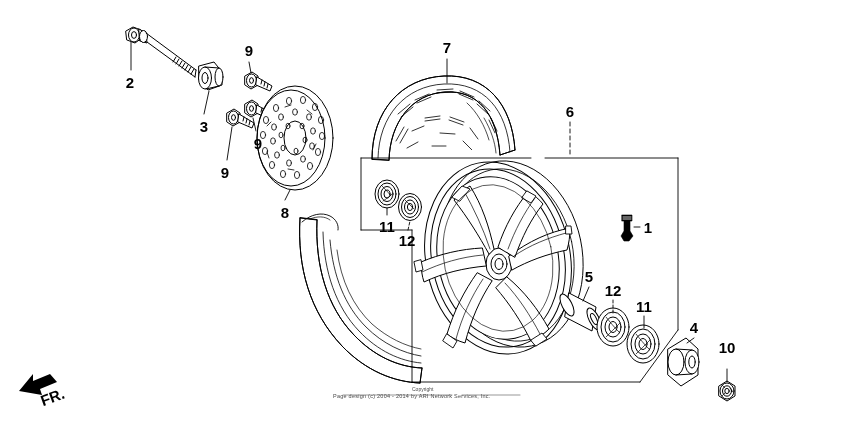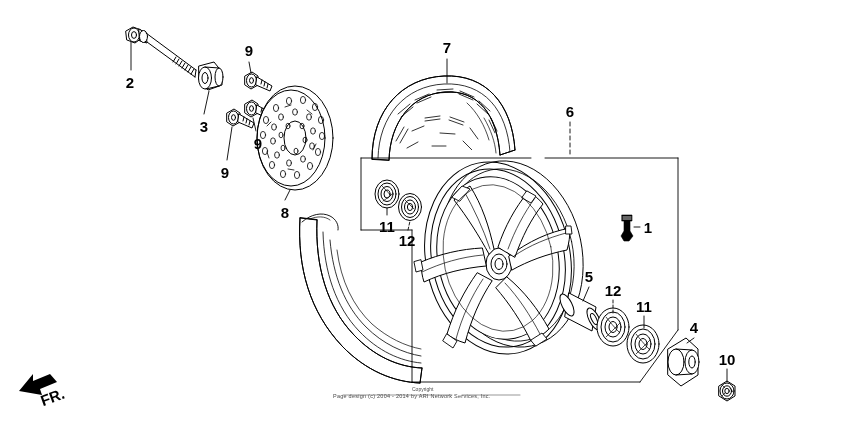--- a/index.html
+++ b/index.html
@@ -396,21 +396,21 @@
   <div class="callout" style="left:130px; top:82px;">2</div>
   <div class="callout" style="left:204px; top:126px;">3</div>
   <div class="callout" style="left:694px; top:327px;">4</div>
   <div class="callout" style="left:589px; top:276px;">5</div>
   <div class="callout" style="left:570px; top:111px;">6</div>
   <div class="callout" style="left:447px; top:47px;">7</div>
   <div class="callout" style="left:285px; top:212px;">8</div>
   <div class="callout" style="left:249px; top:50px;">9</div>
   <div class="callout" style="left:258px; top:143px;">9</div>
   <div class="callout" style="left:225px; top:172px;">9</div>
-  <div class="callout" style="left:727px; top:359px;text-align:right;">10</div>
+  <div class="callout" style="left:727px; top:347px;text-align:right;">10</div>
   <div class="callout" style="left:387px; top:226px;">11</div>
   <div class="callout" style="left:407px; top:240px;">12</div>
   <div class="callout" style="left:613px; top:290px;">12</div>
   <div class="callout" style="left:644px; top:306px;">11</div>
 
   <div class="fr-label" style="left:44px; top:392px;">FR.</div>
 
   <div class="copyright-word" style="left:412px; top:386px;">Copyright</div>
   <div class="copyright-line" style="left:333px; top:393px;">Page design (c) 2004 - 2014 by ARI Network Services, Inc.</div>
 

